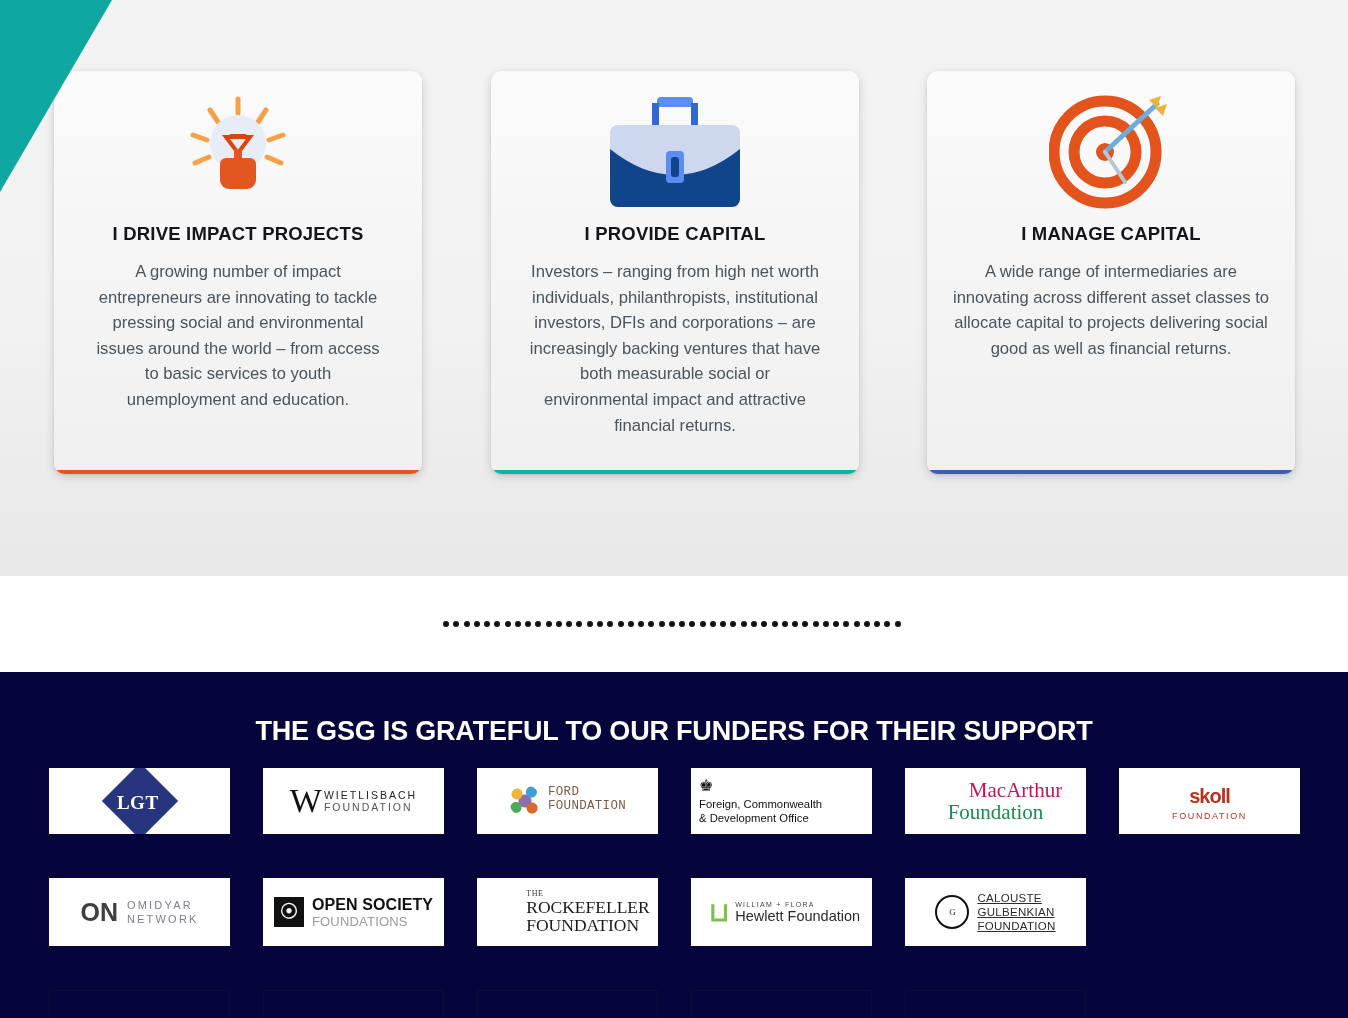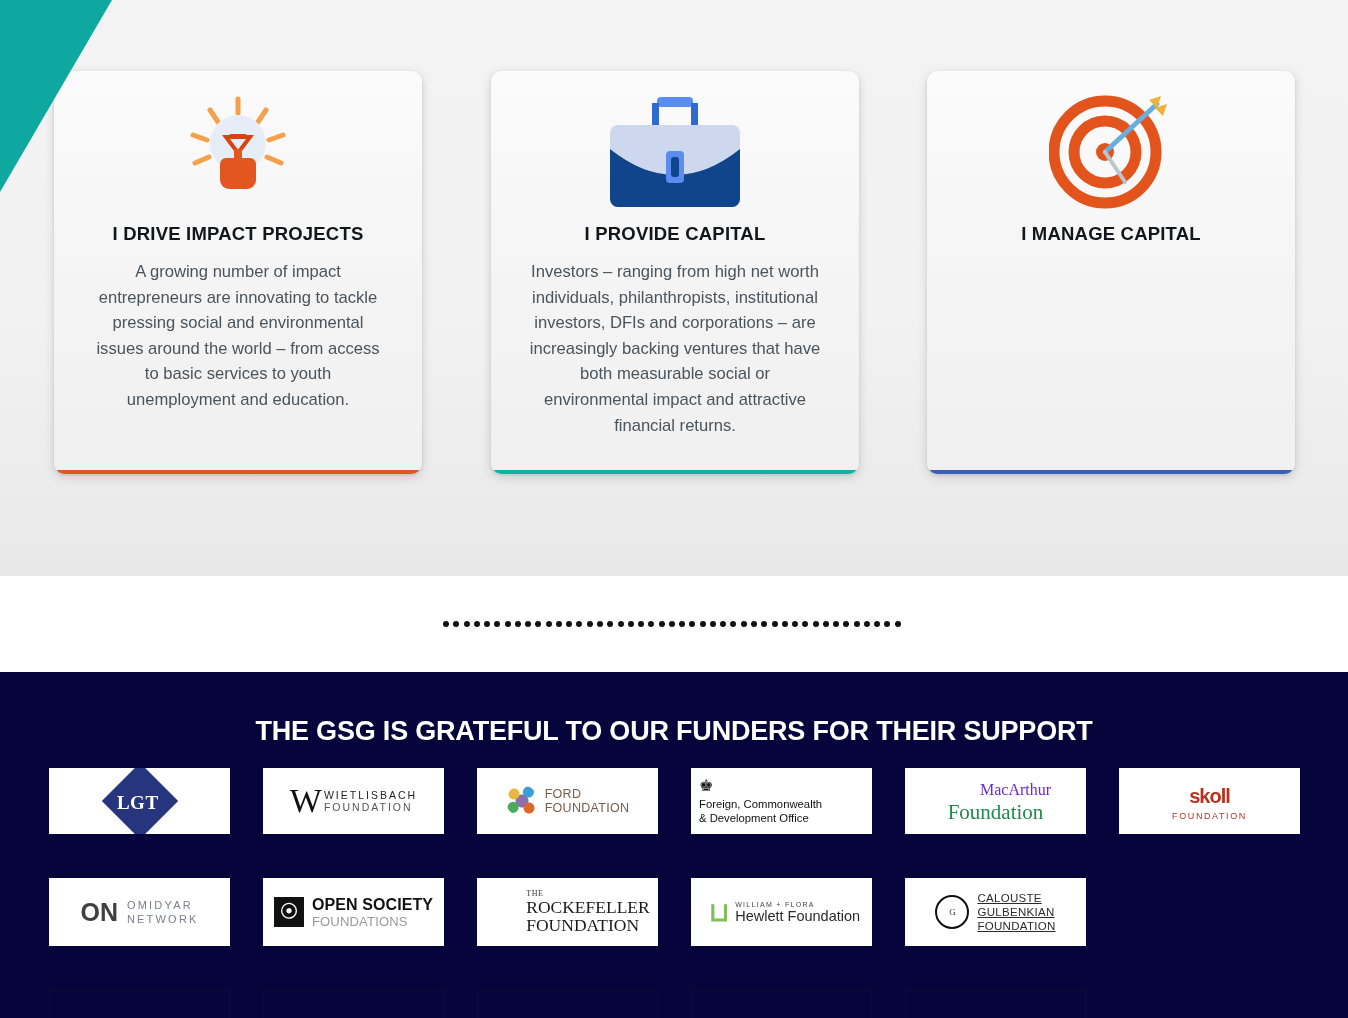--- a/index.html
+++ b/index.html
@@ -193,40 +193,40 @@
     letter-spacing: 0.5px;
     margin-top: 5px;
   }
 
   .wiet { display: flex; align-items: center; gap: 2px; }
   .wiet .w { font-family: "Liberation Serif", serif; font-size: 34px; color: #111; line-height: 1; }
   .wiet .txt { text-align: left; }
   .wiet .l1 { font-size: 10.5px; letter-spacing: 2.0px; color: #222; }
   .wiet .l2 { font-size: 10.5px; letter-spacing: 2.0px; color: #555; }
 
-  .ford { display: flex; align-items: center; gap: 7px; }
+  .ford { display: flex; gap: 7px; font-family: Liberation Mono, monospace; }
   .ford-mark {
     width: 32px; height: 32px; border-radius: 50%;
     background:
       radial-gradient(circle at 25% 28%, #e9b83c 0 5px, transparent 6px),
       radial-gradient(circle at 70% 22%, #3aa0d6 0 5px, transparent 6px),
       radial-gradient(circle at 22% 70%, #4bab5a 0 5px, transparent 6px),
       radial-gradient(circle at 72% 72%, #d96a2b 0 5px, transparent 6px),
       radial-gradient(circle at 50% 50%, #8d6fae 0 6px, transparent 7px);
   }
   .ford-txt { text-align: left; color: #7a5c46; }
   .ford-txt .l1 { font-size: 12.5px; letter-spacing: 0.3px; }
   .ford-txt .l2 { font-size: 12.5px; letter-spacing: 0.3px; }
 
   .fcdo { display: flex; flex-direction: column; align-items: flex-start; padding-left: 8px; width: 100%; }
   .fcdo .crest { font-size: 16px; color: #111; line-height: 1; margin-bottom: 3px; }
   .fcdo .l1, .fcdo .l2 { font-size: 11.3px; color: #111; line-height: 14px; }
 
   .macarthur { text-align: center; font-family: "Liberation Serif", serif; }
-  .macarthur .l1 { font-size: 16px; color: #6d28d9; line-height: 22px; margin-left: 40px; }
+  .macarthur .l1 { font-size: 21px; color: #be185d; line-height: 22px; margin-left: 40px; }
   .macarthur .l2 { font-size: 21px; color: #1f8a4c; line-height: 23px; }
 
   .skoll { text-align: center; }
   .skoll .l1 { font-size: 20px; font-weight: bold; color: #b5331f; line-height: 28px; letter-spacing: -1px; }
   .skoll .l2 { font-size: 9px; letter-spacing: 1.6px; color: #b5331f; margin-top: 1px; }
 
   .omidyar { display: flex; align-items: center; gap: 9px; }
   .omidyar .mark { font-size: 25px; color: #404040; font-weight: bold; line-height: 1; }
   .omidyar .txt { text-align: left; color: #7b7f8c; }
   .omidyar .l1, .omidyar .l2 { font-size: 11px; letter-spacing: 2.2px; line-height: 14px; }
@@ -320,20 +320,21 @@
             <circle cx="56" cy="62" r="51" fill="none" stroke="#e2541c" stroke-width="11"></circle>
             <circle cx="56" cy="62" r="31" fill="none" stroke="#e2541c" stroke-width="11"></circle>
             <circle cx="56" cy="62" r="9" fill="#e2541c"></circle>
             <line x1="56" y1="62" x2="108" y2="14" stroke="#6aaede" stroke-width="5" stroke-linecap="round"></line>
             <line x1="56" y1="62" x2="76" y2="92" stroke="#b9c6cf" stroke-width="4" stroke-linecap="round"></line>
             <path d="M100 10 l12 -4 -4 12 z" fill="#edb23c"></path>
             <path d="M106 18 l12 -4 -4 12 z" fill="#edb23c"></path>
           </svg>
         </div>
         <h3 class="card-title">I MANAGE CAPITAL</h3>
+        <p class="card-body">A wide range of intermediaries are innovating across different asset classes to allocate capital to projects delivering social good as well as financial returns.</p>
         <div class="card-accent" style="background:#3b5fb5"></div>
       </article>
 
     </div>
   </section>
 
   <section class="divider-section">
     <div class="dot-rule" id="dot-rule">
         <i style="background: rgb(18, 18, 18);"></i>
         <i style="background: rgb(18, 18, 18);"></i>

